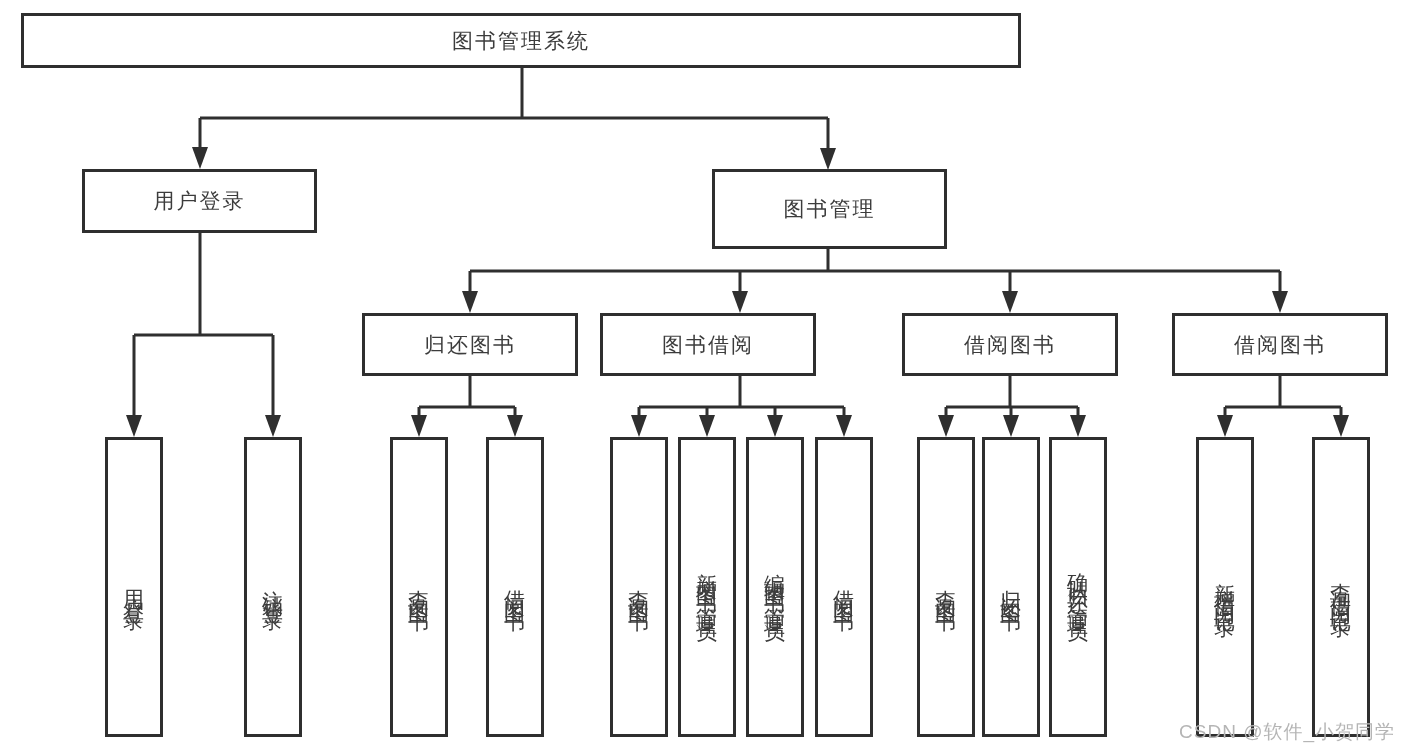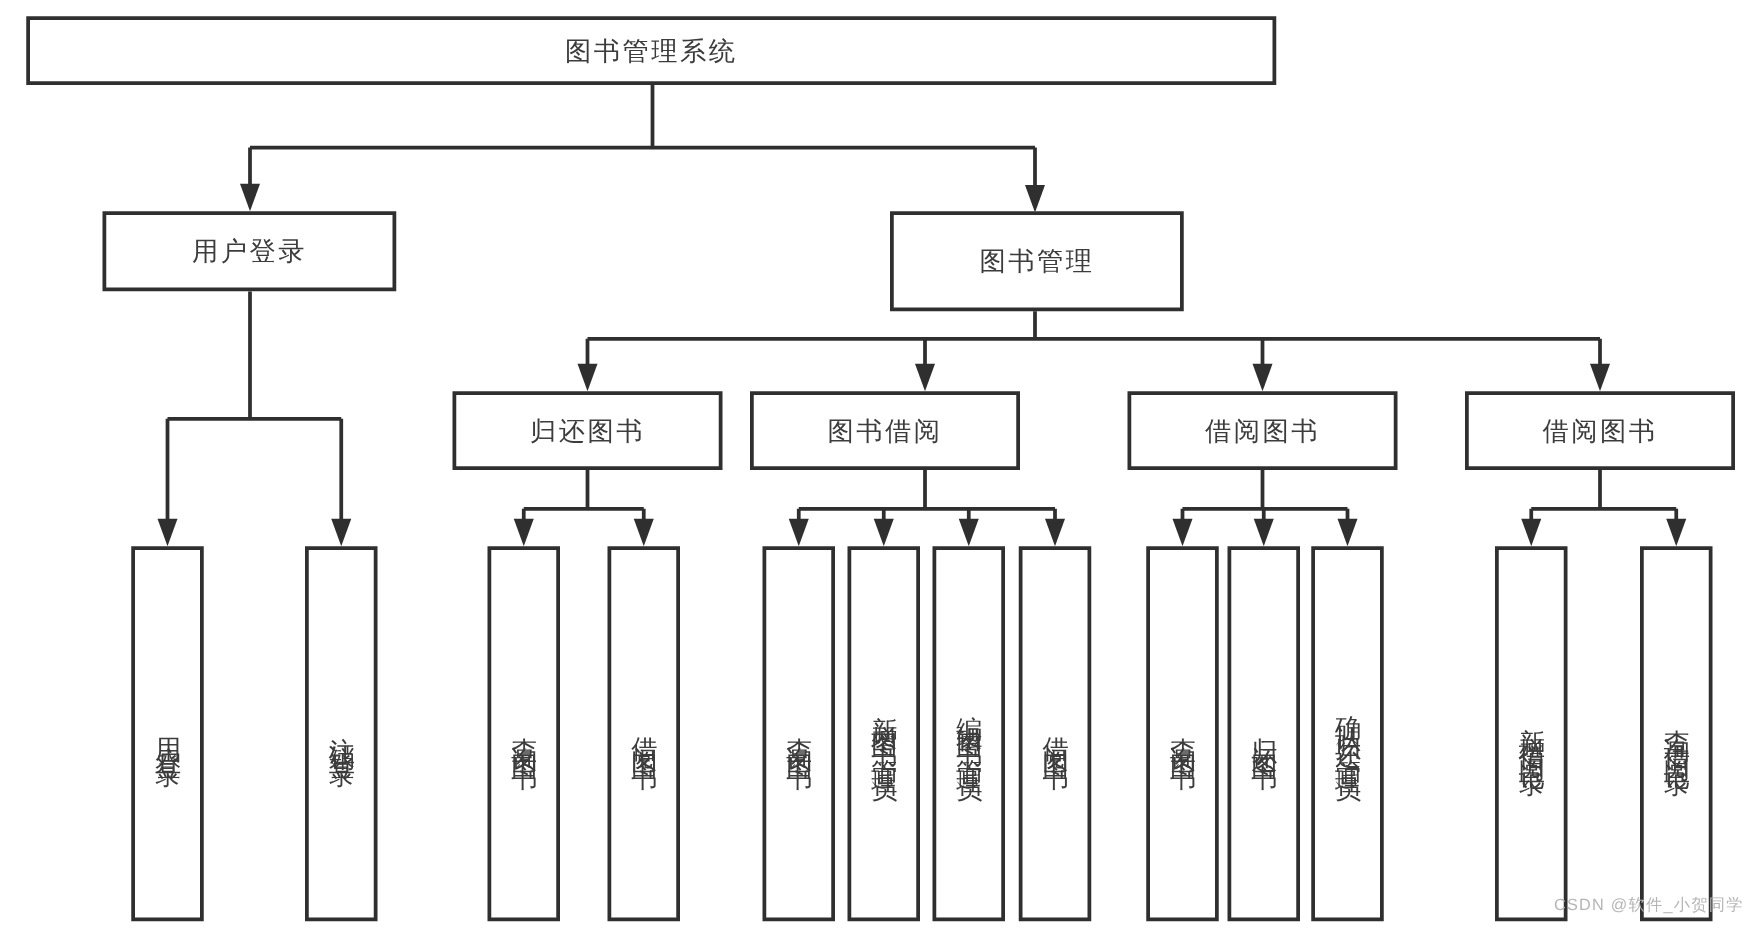--- a/index.html
+++ b/index.html
@@ -48,23 +48,23 @@
     text-orientation: mixed;
     color: #3c3c3c;
     font-size: 21px;
     letter-spacing: 7px;
     line-height: 1;
     white-space: nowrap;
   }
   .watermark {
     position: absolute;
     right: 10px;
-    bottom: 14px;
+    bottom: 2px;
     color: #b5b5b5;
-    font-size: 13px;
+    font-size: 19px;
     letter-spacing: 1px;
     white-space: nowrap;
   }
 </style>
 </head>
 <body>
 
 <div id="canvas">
 
   <svg id="connectors" viewBox="0 0 1405 747" xmlns="http://www.w3.org/2000/svg">

